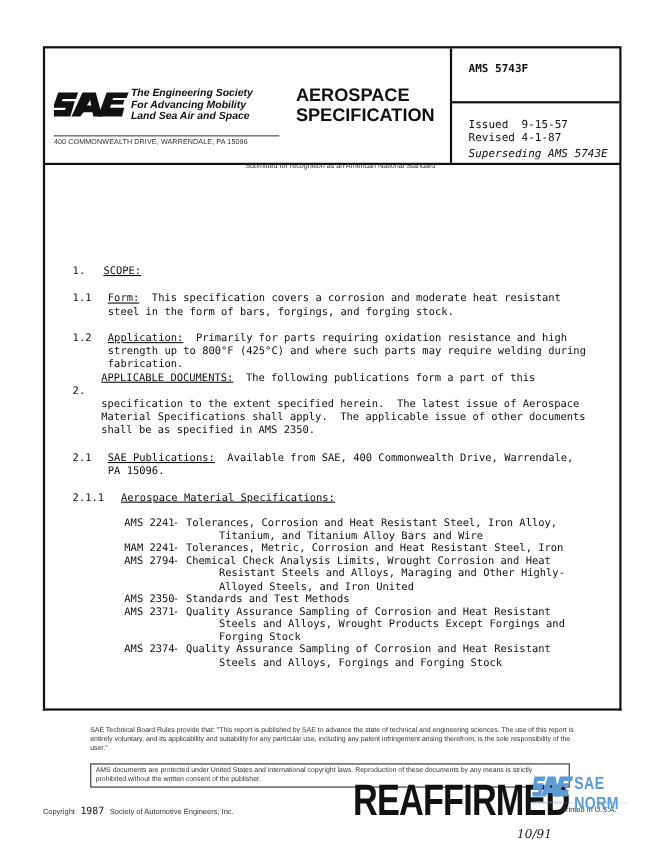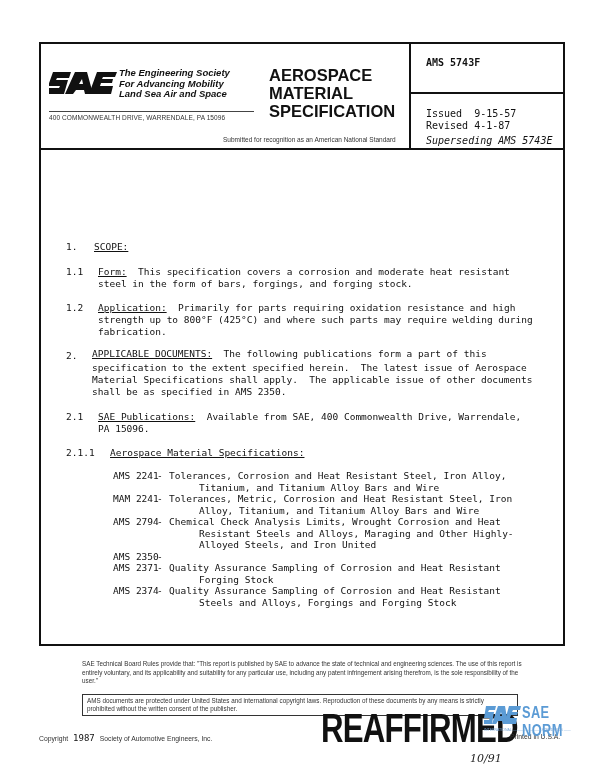--- a/index.html
+++ b/index.html
@@ -5,21 +5,21 @@
   html, body { margin: 0; padding: 0; background: #ffffff; }
   body { width: 600px; height: 776px; position: relative; overflow: hidden; color: #111; }
   .mono { font-family: "DejaVu Sans Mono", "Liberation Mono", monospace; }
   .sans { font-family: "Liberation Sans", "DejaVu Sans", sans-serif; }
 
   
   .header-box {
     position: absolute; left: 39px; top: 42px; width: 526px; height: 108px;
     border: 2px solid #111; box-sizing: border-box;
   }
-  .header-left { position: absolute; left: 0; top: 4px; width: 368px; height: 126px; }
+  .header-left { position: absolute; left: 0; top: 16px; width: 368px; height: 126px; }
   .header-right {
     position: absolute; left: 368px; top: 0; width: 154px; height: 104px;
     border-left: 2px solid #111; box-sizing: border-box;
   }
   .doc-number-cell {
     position: absolute; left: 0; top: 0; width: 152px; height: 50px;
     border-bottom: 2px solid #111; box-sizing: border-box;
   }
   .doc-number { position: absolute; left: 15px; top: 13px; font-size: 10px; font-weight: bold; }
   .dates { position: absolute; left: 15px; top: 64px; font-size: 10px; line-height: 12px; }
@@ -91,21 +91,20 @@
     </svg>
     <div class="society-tag sans">
       <div>The Engineering Society</div>
       <div>For Advancing Mobility</div>
       <div>Land Sea Air and Space</div>
     </div>
     <div class="address-rule"></div>
     <div class="address sans">400 COMMONWEALTH DRIVE, WARRENDALE, PA 15096</div>
     <div class="ams-title sans">
       <div>AEROSPACE</div>
-      <div>MATERIAL</div>
       <div>SPECIFICATION</div>
     </div>
     <div class="submitted sans">Submitted for recognition as an American National Standard</div>
   </div>
   <div class="header-right">
     <div class="doc-number-cell">
       <div class="doc-number mono">AMS 5743F</div>
     </div>
     <div class="dates mono">
       <div style="white-space:pre">Issued  9-15-57</div>
@@ -125,21 +124,21 @@
     <div class="para" style="left:25px; top:116px">1.1</div>
     <div class="para" style="left:57px; top:116px"><span class="u">Form:</span><span>  This specification covers a corrosion and moderate heat resistant</span></div>
     <div class="para" style="left:57px; top:128px">steel in the form of bars, forgings, and forging stock.</div>
 
     <div class="para" style="left:25px; top:152px">1.2</div>
     <div class="para" style="left:57px; top:152px"><span class="u">Application:</span><span>  Primarily for parts requiring oxidation resistance and high</span></div>
     <div class="para" style="left:57px; top:164px">strength up to 800°F (425°C) and where such parts may require welding during</div>
     <div class="para" style="left:57px; top:176px">fabrication.</div>
 
     <div class="para" style="left:25px; top:200px">2.</div>
-    <div class="para" style="left:51px; top:198px"><span class="u">APPLICABLE DOCUMENTS:</span><span>  The following publications form a part of this</span></div>
+    <div class="para" style="left:51px; top:188px"><span class="u">APPLICABLE DOCUMENTS:</span><span>  The following publications form a part of this</span></div>
     <div class="para" style="left:51px; top:212px">specification to the extent specified herein.  The latest issue of Aerospace</div>
     <div class="para" style="left:51px; top:224px">Material Specifications shall apply.  The applicable issue of other documents</div>
     <div class="para" style="left:51px; top:236px">shall be as specified in AMS 2350.</div>
 
     <div class="para" style="left:25px; top:261px">2.1</div>
     <div class="para" style="left:57px; top:261px"><span class="u">SAE Publications:</span><span>  Available from SAE, 400 Commonwealth Drive, Warrendale,</span></div>
     <div class="para" style="left:57px; top:273px">PA 15096.</div>
 
     <div class="para" style="left:25px; top:297px">2.1.1</div>
     <div class="para u" style="left:69px; top:297px">Aerospace Material Specifications:</div>
@@ -147,35 +146,36 @@
 
   <div class="refs mono">
     <div class="ref-row">
       <span class="ref-code">AMS 2241</span>
         <span class="ref-dash">-</span>
       <span class="ref-text"><span>Tolerances, Corrosion and Heat Resistant Steel, Iron Alloy,</span><span class="cont">Titanium, and Titanium Alloy Bars and Wire</span></span>
     </div>
     <div class="ref-row">
       <span class="ref-code">MAM 2241</span>
         <span class="ref-dash">-</span>
-      <span class="ref-text"><span>Tolerances, Metric, Corrosion and Heat Resistant Steel, Iron</span><span class="cont">Alloy, Titanium, and Titanium Alloy Bars and Wire</span></span>
+      <span class="ref-text"><span>Tolerances, Metric, Corrosion and Heat Resistant Steel, Iron</span></span>
     </div>
     <div class="ref-row">
       <span class="ref-code">AMS 2794</span>
         <span class="ref-dash">-</span>
       <span class="ref-text"><span>Chemical Check Analysis Limits, Wrought Corrosion and Heat</span><span class="cont">Resistant Steels and Alloys, Maraging and Other Highly-</span><span class="cont">Alloyed Steels, and Iron United</span></span>
     </div>
     <div class="ref-row">
       <span class="ref-code">AMS 2350</span>
         <span class="ref-dash">-</span>
+      <span class="ref-text"><span>Standards and Test Methods</span></span>
     </div>
     <div class="ref-row">
       <span class="ref-code">AMS 2371</span>
         <span class="ref-dash">-</span>
-      <span class="ref-text"><span>Quality Assurance Sampling of Corrosion and Heat Resistant</span><span class="cont">Forging Stock</span></span>
+      <span class="ref-text"><span>Quality Assurance Sampling of Corrosion and Heat Resistant</span><span class="cont">Steels and Alloys, Wrought Products Except Forgings and</span><span class="cont">Forging Stock</span></span>
     </div>
     <div class="ref-row">
       <span class="ref-code">AMS 2374</span>
         <span class="ref-dash">-</span>
       <span class="ref-text"><span>Quality Assurance Sampling of Corrosion and Heat Resistant</span><span class="cont">Steels and Alloys, Forgings and Forging Stock</span></span>
     </div>
   </div>
 </div>
 
 <div class="rules sans">SAE Technical Board Rules provide that: "This report is published by SAE to advance the state of technical and engineering sciences. The use of this report is entirely voluntary, and its applicability and suitability for any particular use, including any patent infringement arising therefrom, is the sole responsibility of the user."</div>

